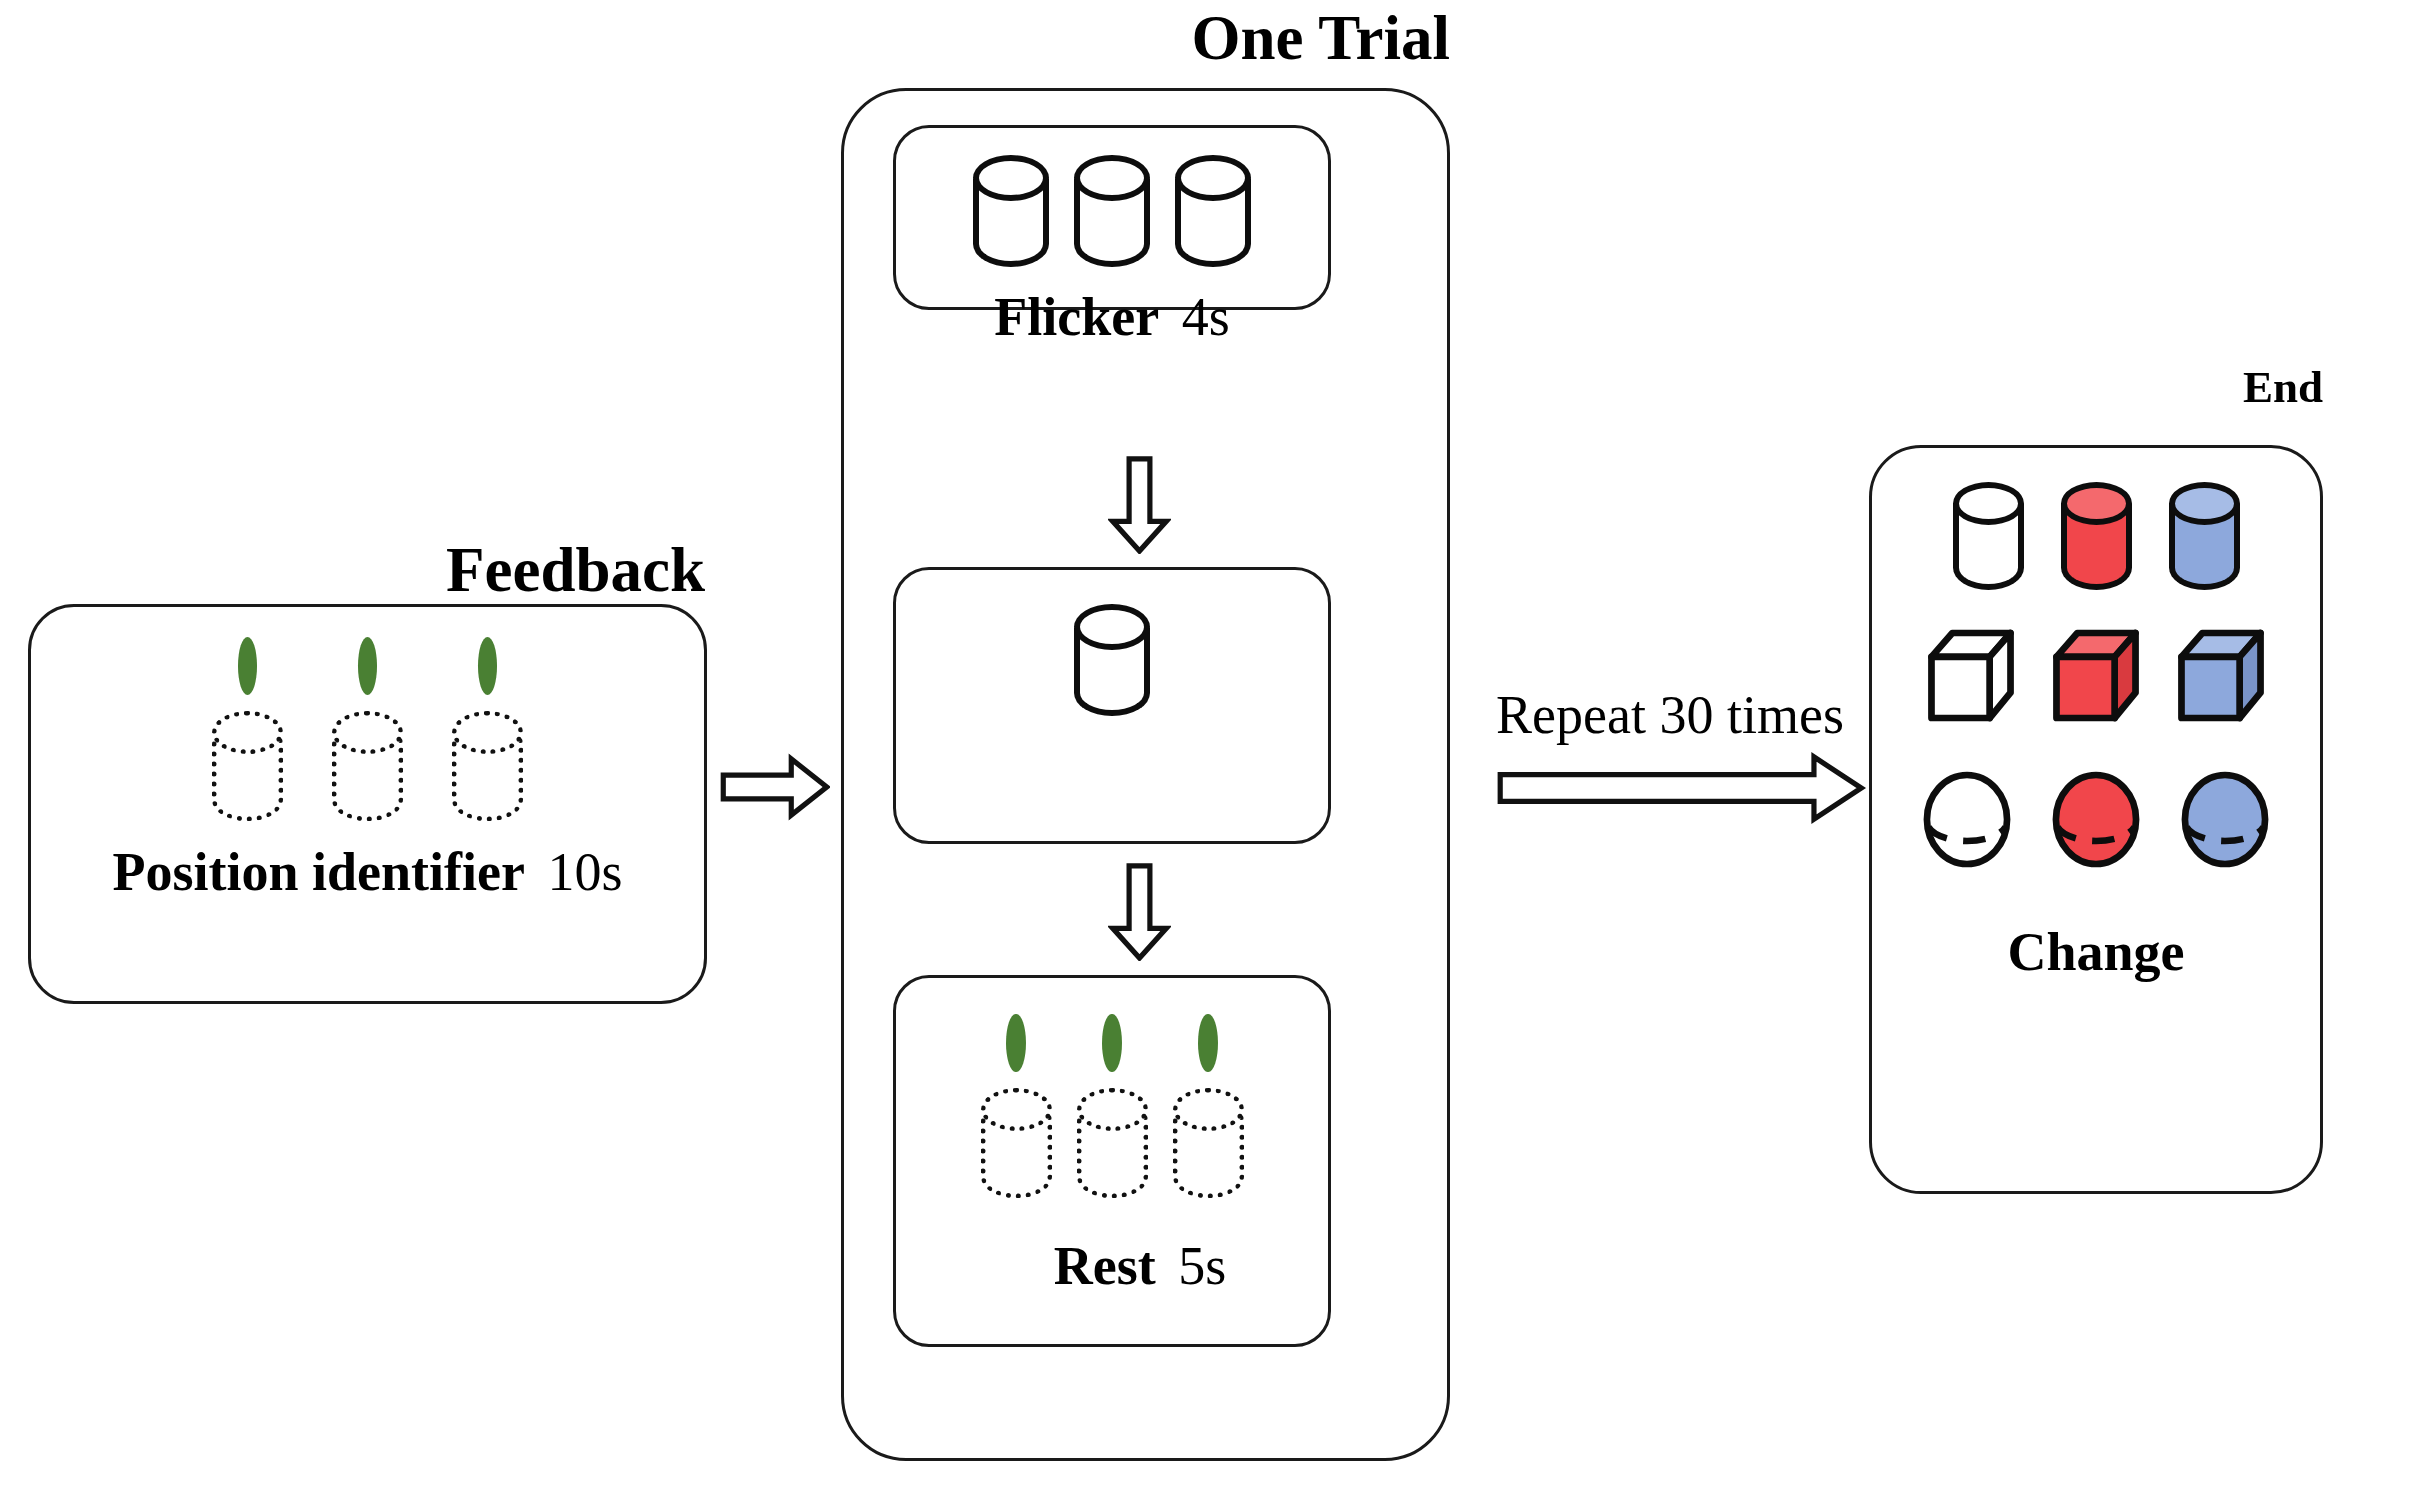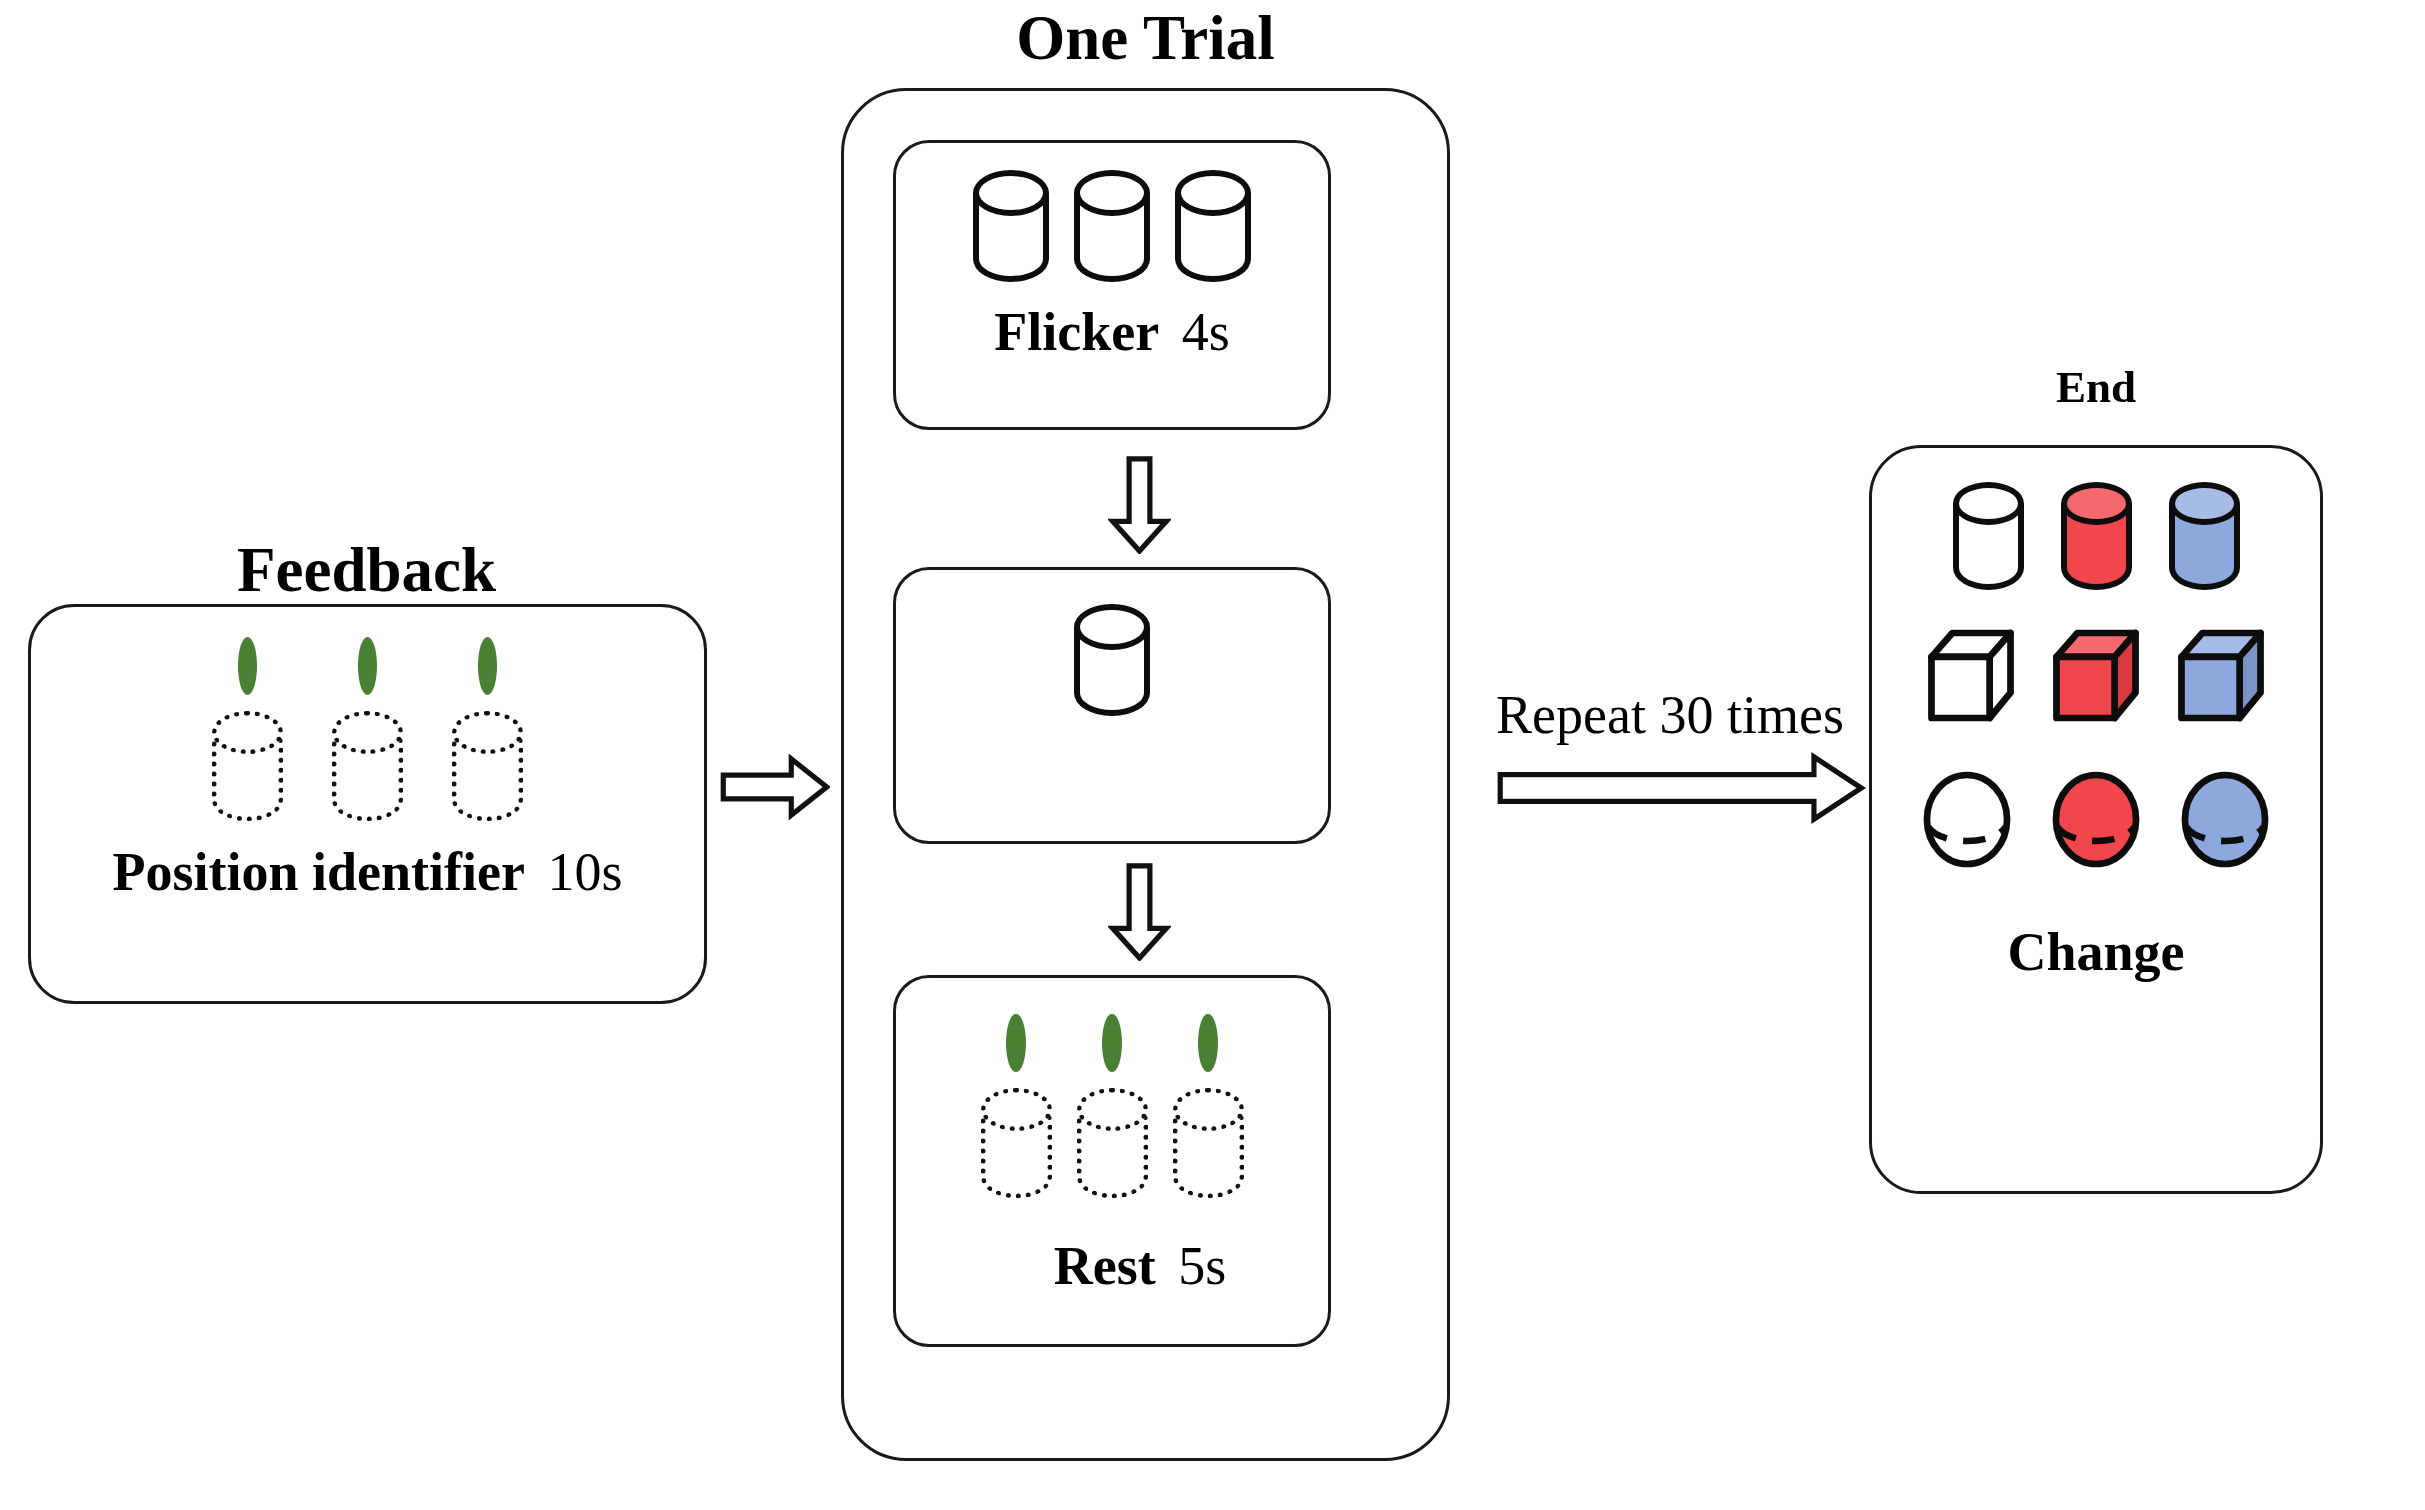--- a/index.html
+++ b/index.html
@@ -18,21 +18,21 @@
     height: 1510px;
     background: #ffffff;
     overflow: hidden;
   }
 
   
   .stage-title {
     position: absolute;
     font-weight: bold;
     color: #000;
-    text-align: center;
+    text-align: right;
     white-space: nowrap;
     line-height: 1;
   }
 
   
   .panel {
     position: absolute;
     border: 3.7px solid #1a1a1a;
     border-radius: 46px;
     background: #ffffff;
@@ -199,21 +199,21 @@
   <div class="arrow-h" style="left:720px; top:753px; width:110px; height:68px;">
     <svg width="110" height="68" viewBox="0 0 148 92">
       <path d="M4 30 L96 30 L96 8 L144 46 L96 84 L96 62 L4 62 Z" fill="#ffffff" stroke="#111111" stroke-width="7" stroke-linejoin="miter"></path>
     </svg>
   </div>
 
   <div class="stage-title" style="left:841px; top:7.4px; width:609px; font-size:63px;">One Trial</div>
 
   <div class="panel" style="left:841px; top:88px; width:609px; height:1373px; border-radius:65px;">
 
-    <div class="panel inner" style="left:49px; top:-3px; width:438px; height:290px; position:absolute; margin-top:52px;">
+    <div class="panel inner" style="left:49px; top:-3px; width:438px; height:185px; position:absolute; margin-top:37px;">
 
       <div class="shape-row" style="left:0; top:27px; width:100%; gap:25px;">
 
         <div class="cyl" style="width:76px; height:112px;">
           <div class="side" style="top:24px; width:76px; height:88px;"></div>
           <div class="ellipse" style="width:76px; height:46px; background:#ffffff;"></div>
         </div>
 
         <div class="cyl" style="width:76px; height:112px;">
           <div class="side" style="top:24px; width:76px; height:88px;"></div>

